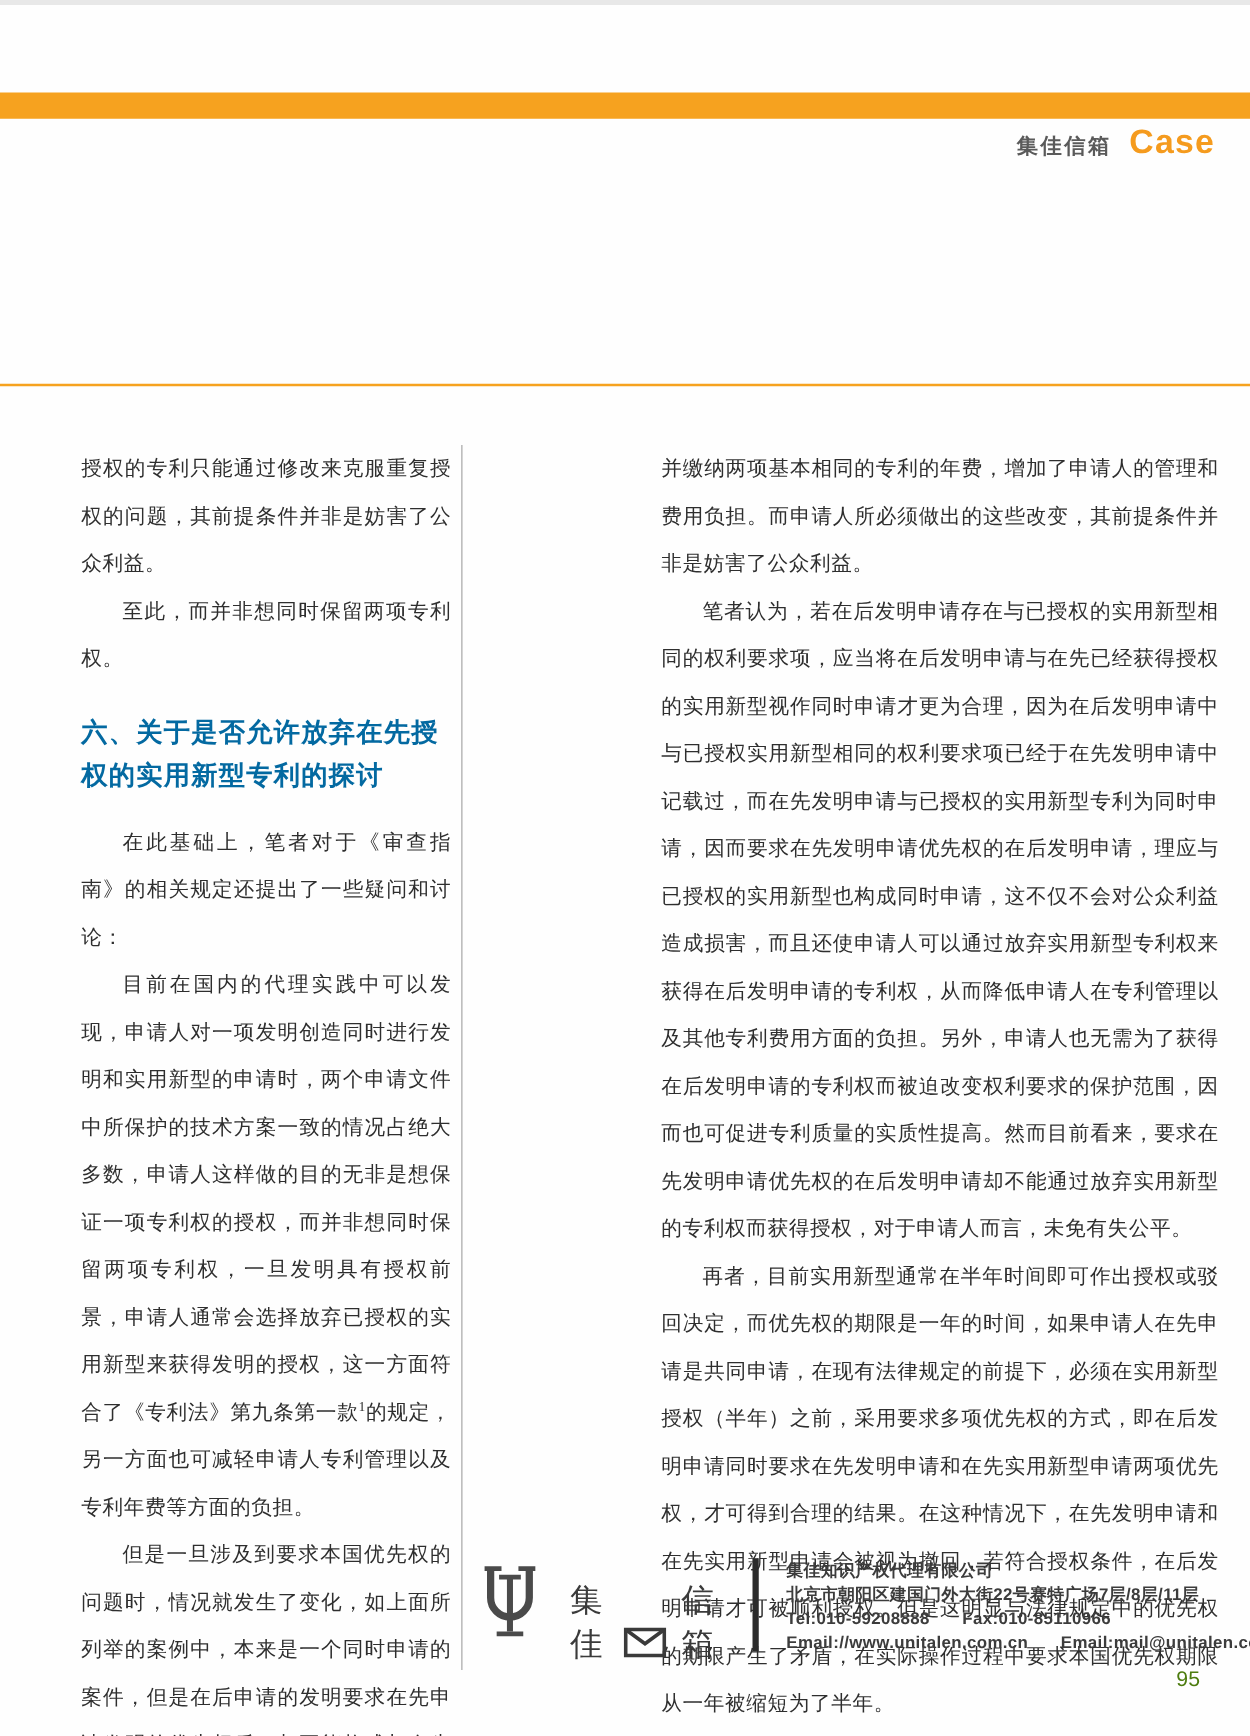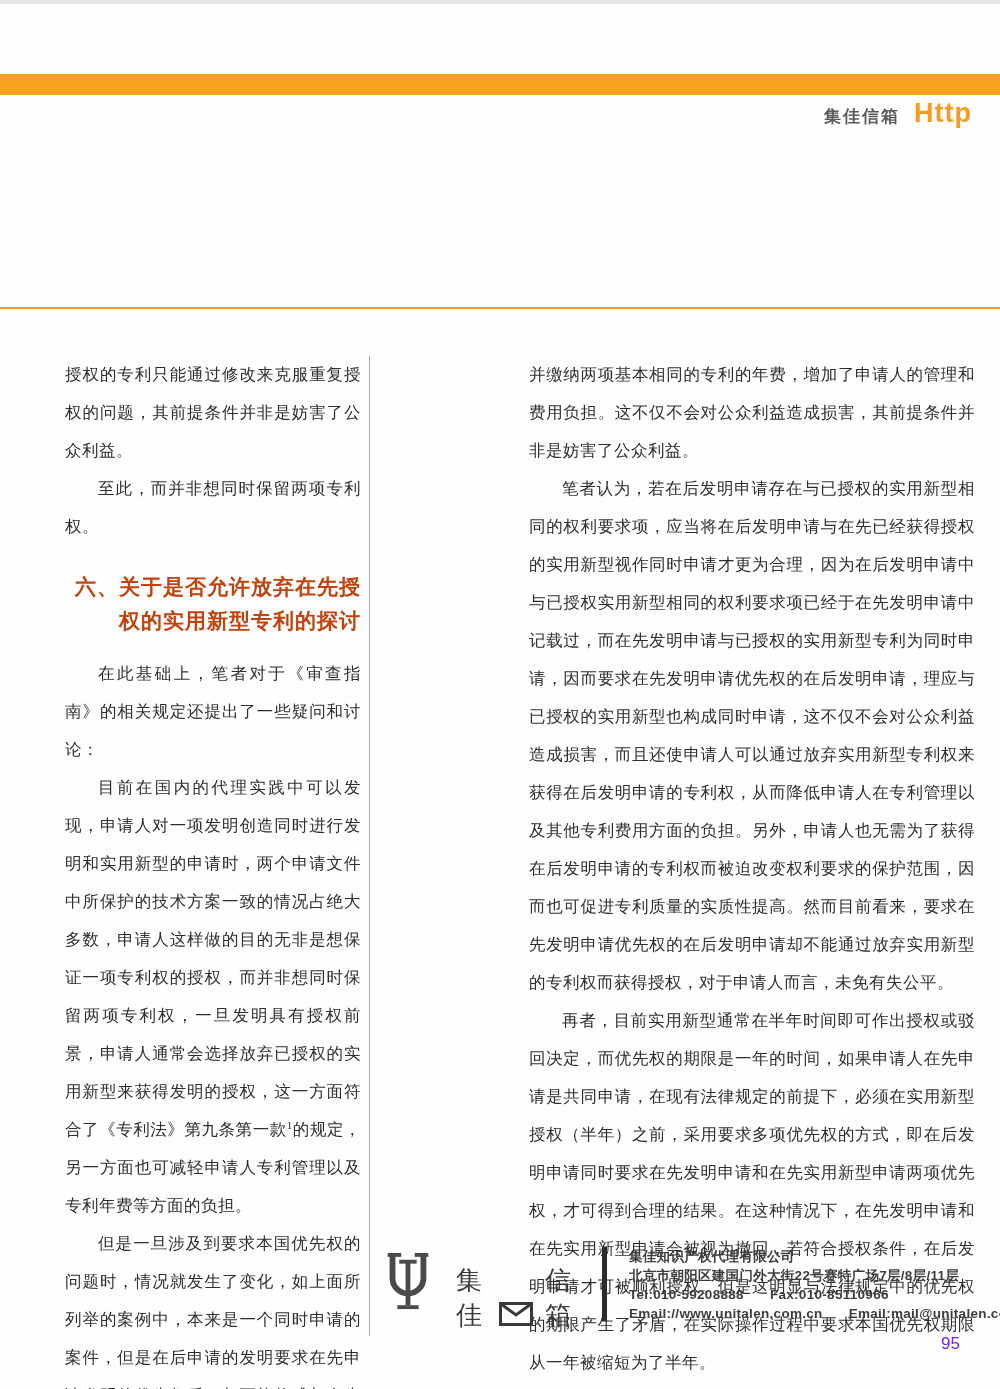--- a/index.html
+++ b/index.html
@@ -43,21 +43,21 @@
   .col-right{width:446px;margin-left:159px;}
   .para{
     margin:0;font-size:16.5px;line-height:38px;
     text-align:justify;letter-spacing:0.5px;
   }
   .indent{text-indent:2em;}
   .section-heading{
     margin:24px 0 17px 0;
     font-family:"Liberation Sans", sans-serif;
     font-size:21px;line-height:34px;font-weight:bold;
-    color:#c2410c;text-align:right;letter-spacing:1px;
+    color:#0369a1;text-align:left;letter-spacing:1px;
   }
   .fnsup{font-size:11px;vertical-align:super;line-height:0;}
   
   .footnote{
     position:absolute;top:1143px;left:380px;width:602px;
     border-top:1px solid #8a8a8a;border-bottom:1px solid #8a8a8a;
     padding:12px 2px 14px 2px;box-sizing:border-box;
   }
   .footnote p{
     margin:0;font-size:12.5px;line-height:22px;color:#6f6f6f;
@@ -83,52 +83,52 @@
     font-family:"Liberation Sans", sans-serif;
     font-size:13.5px;line-height:19px;font-weight:bold;
     color:#3c3c3c;letter-spacing:0.3px;
   }
   .footer-info .row{white-space:nowrap;}
   .gap{display:inline-block;width:26px;}
   
   .page-number{
     position:absolute;top:1330px;right:40px;
     font-family:"Liberation Sans", sans-serif;
-    font-size:17px;color:#6d28d9;
+    font-size:17px;color:#4d7c0f;
   }
 </style>
 </head>
 <body>
 
 <div class="page">
 
   <div class="accent-bar"></div>
 
   <div class="page-header">
     <span class="header-cn">集佳信箱</span>
-    <span class="header-en">Http</span>
+    <span class="header-en">Case</span>
   </div>
 
   <div class="thin-rule"></div>
 
   <div class="columns">
 
     <div class="col-left">
       <p class="para">授权的专利只能通过修改来克服重复授权的问题，其前提条件并非是妨害了公众利益。</p>
       <p class="para indent">至此，而并非想同时保留两项专利权。</p>
       <h2 class="section-heading">六、关于是否允许放弃在先授权的实用新型专利的探讨</h2>
       <p class="para indent">在此基础上，笔者对于《审查指南》的相关规定还提出了一些疑问和讨论：</p>
       <p class="para indent"><span>目前在国内的代理实践中可以发现，申请人对一项发明创造同时进行发明和实用新型的申请时，两个申请文件中所保护的技术方案一致的情况占绝大多数，申请人这样做的目的无非是想保证一项专利权的授权，而并非想同时保留两项专利权，一旦发明具有授权前景，申请人通常会选择放弃已授权的实用新型来获得发明的授权，这一方面符合了《专利法》第九条第一款</span><sup class="fnsup">1</sup><span>的规定，另一方面也可减轻申请人专利管理以及专利年费等方面的负担。</span></p>
       <p class="para indent">但是一旦涉及到要求本国优先权的问题时，情况就发生了变化，如上面所列举的案例中，本来是一个同时申请的案件，但是在后申请的发明要求在先申请发明的优先权后，却不能构成与在先申请的实用新型的同时申请，只能通过修改在后发明申请的保护范围来获得在后发明申请的授权。对于申请人而言，其同时拥有了两项专利权，其中一项为实用新型专利权，另一项为发明专利权。结果看似可喜，但是实际却并非如此，因为多数情况下，申请人修改在后发明申请权利要求的保护范围是通过增加技术特征来实现的，这就使得申请人为了能够获得在后发明申请的授权而不得不缩小与实用新型相同权利要求的保护范围，这种操作结果不仅导致申请人被动改变了权利要求的保护范围，而且使得申请人还必须同时管理两项基本相同的专利，</p>
     </div>
 
     <div class="col-divider"></div>
 
     <div class="col-right">
-      <p class="para">并缴纳两项基本相同的专利的年费，增加了申请人的管理和费用负担。这不仅不会对公众利益造成损害，其前提条件并非是妨害了公众利益。</p>
+      <p class="para">并缴纳两项基本相同的专利的年费，增加了申请人的管理和费用负担。而申请人所必须做出的这些改变，其前提条件并非是妨害了公众利益。</p>
       <p class="para indent">笔者认为，若在后发明申请存在与已授权的实用新型相同的权利要求项，应当将在后发明申请与在先已经获得授权的实用新型视作同时申请才更为合理，因为在后发明申请中与已授权实用新型相同的权利要求项已经于在先发明申请中记载过，而在先发明申请与已授权的实用新型专利为同时申请，因而要求在先发明申请优先权的在后发明申请，理应与已授权的实用新型也构成同时申请，这不仅不会对公众利益造成损害，而且还使申请人可以通过放弃实用新型专利权来获得在后发明申请的专利权，从而降低申请人在专利管理以及其他专利费用方面的负担。另外，申请人也无需为了获得在后发明申请的专利权而被迫改变权利要求的保护范围，因而也可促进专利质量的实质性提高。然而目前看来，要求在先发明申请优先权的在后发明申请却不能通过放弃实用新型的专利权而获得授权，对于申请人而言，未免有失公平。</p>
       <p class="para indent">再者，目前实用新型通常在半年时间即可作出授权或驳回决定，而优先权的期限是一年的时间，如果申请人在先申请是共同申请，在现有法律规定的前提下，必须在实用新型授权（半年）之前，采用要求多项优先权的方式，即在后发明申请同时要求在先发明申请和在先实用新型申请两项优先权，才可得到合理的结果。在这种情况下，在先发明申请和在先实用新型申请会被视为撤回，若符合授权条件，在后发明申请才可被顺利授权。但是这明显与法律规定中的优先权的期限产生了矛盾，在实际操作过程中要求本国优先权期限从一年被缩短为了半年。</p>
       <p class="para indent"><span>笔者还不能对《审查指南》的立法本意进行揣测，或许立法者有着更多的考虑，但仅就笔者所分析的情况而言，上述规定对于申请人来说是有失公平的。在本文中，笔者根据自己的从业经验进行了一些总结，目的是能够与读者共同进步，文中内容仅代表个人观点，不当之处，还请读者批评指正。</span></p>
     </div>
 
   </div>
 
 
   <div class="footer">
     <span class="logo-mark">

